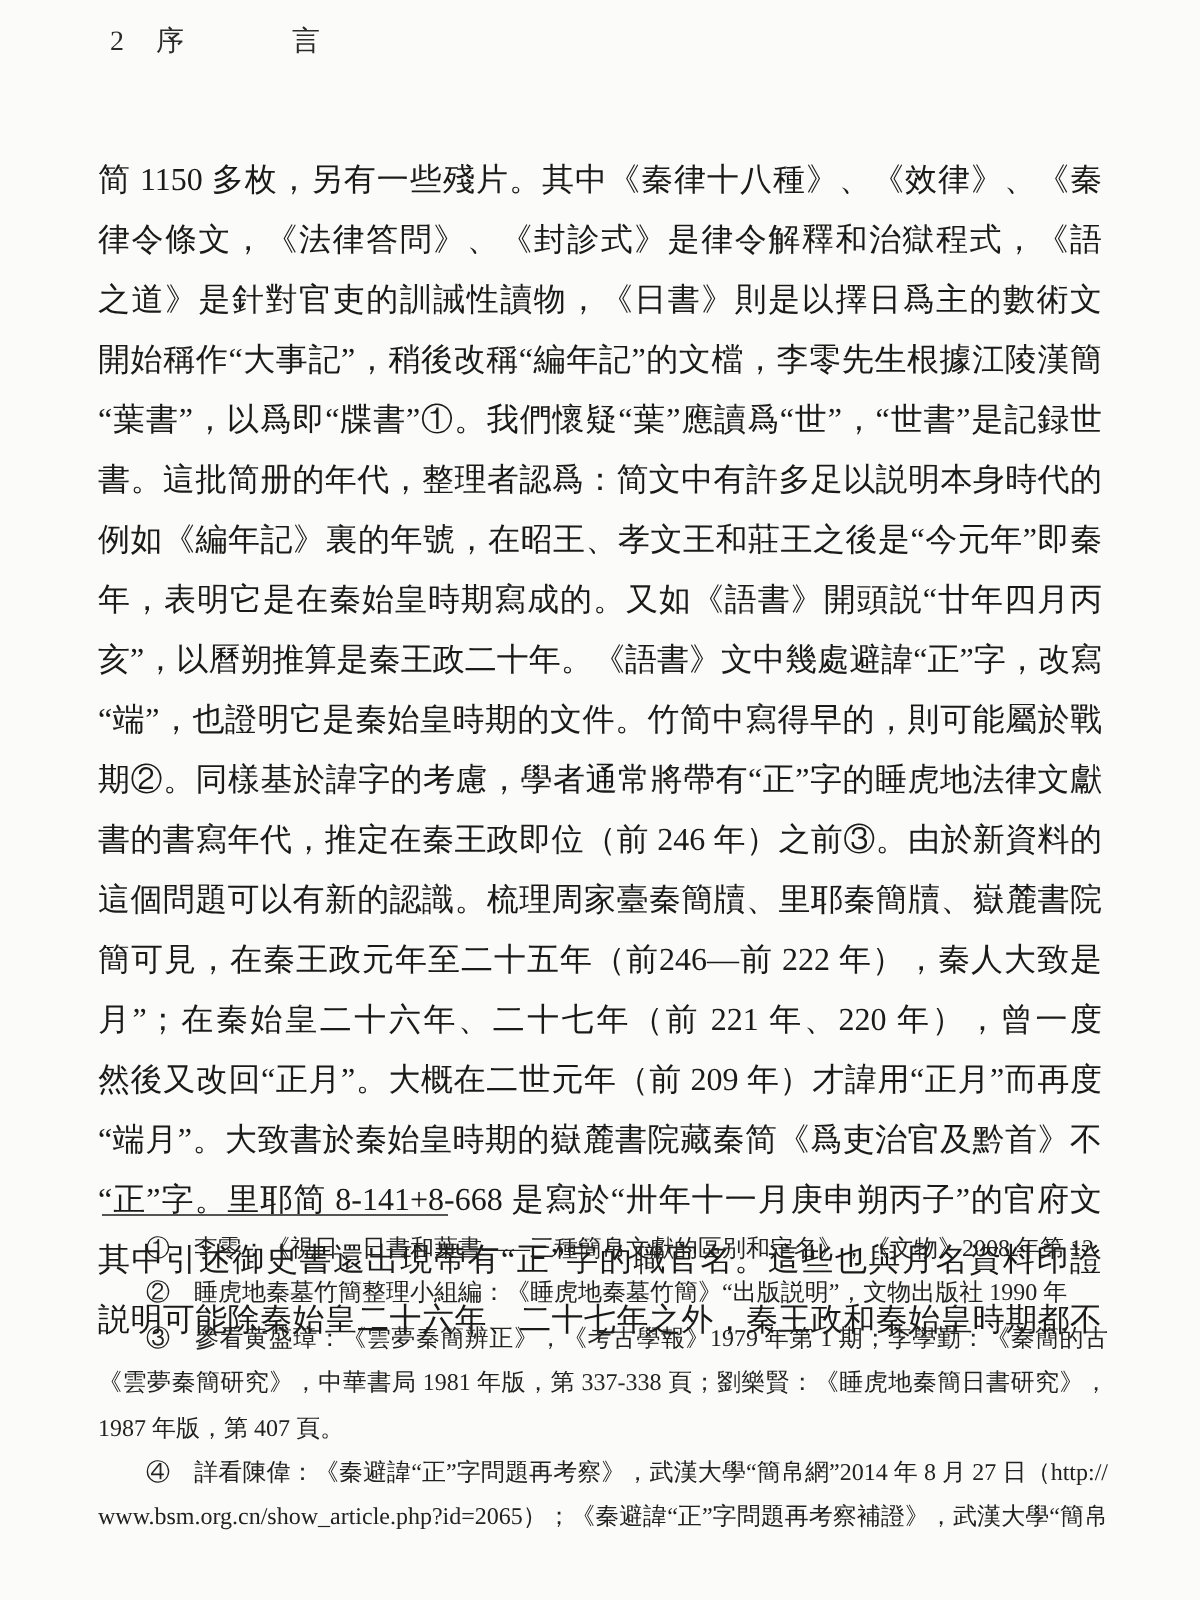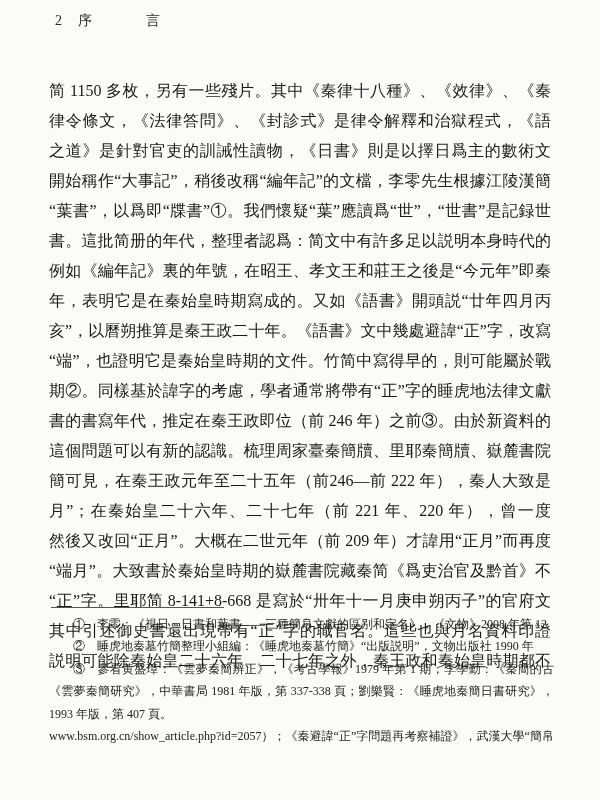--- a/index.html
+++ b/index.html
@@ -92,17 +92,18 @@
     <div class="bline">其中引述御史書還出現帶有“正”字的職官名。這些也與月名資料印證④。這</div>
     <div class="bline">説明可能除秦始皇二十六年、二十七年之外，秦王政和秦始皇時期都不諱用</div>
   </div>
 
   <div class="footnotes">
     <hr class="fnrule">
     <div class="fline fn-first left">①　李零：《視日、日書和葉書——三種簡帛文獻的區别和定名》，《文物》2008 年第 12 期。</div>
     <div class="fline fn-first left">②　睡虎地秦墓竹簡整理小組編：《睡虎地秦墓竹簡》“出版説明”，文物出版社 1990 年版。</div>
     <div class="fline fn-first just">③　參看黄盛璋：《雲夢秦簡辨正》，《考古學報》1979 年第 1 期；李學勤：《秦簡的古文字學考察》，</div>
     <div class="fline just">《雲夢秦簡研究》，中華書局 1981 年版，第 337-338 頁；劉樂賢：《睡虎地秦簡日書研究》，文津出版社</div>
-    <div class="fline left">1993 年版，第 407 頁。</div>
-    <div class="fline just">www.bsm.org.cn/show_article.php?id=2057）；《秦避諱“正”字問題再考察補證》，武漢大學“簡帛</div>
+    <div class="fline left">1987 年版，第 407 頁。</div>
+    <div class="fline fn-first just">④　詳看陳偉：《秦避諱“正”字問題再考察》，武漢大學“簡帛網”2014 年 8 月 27 日（http://</div>
+    <div class="fline just">www.bsm.org.cn/show_article.php?id=2065）；《秦避諱“正”字問題再考察補證》，武漢大學“簡帛</div>
   </div>
 
 </div>
 
 </body></html>

